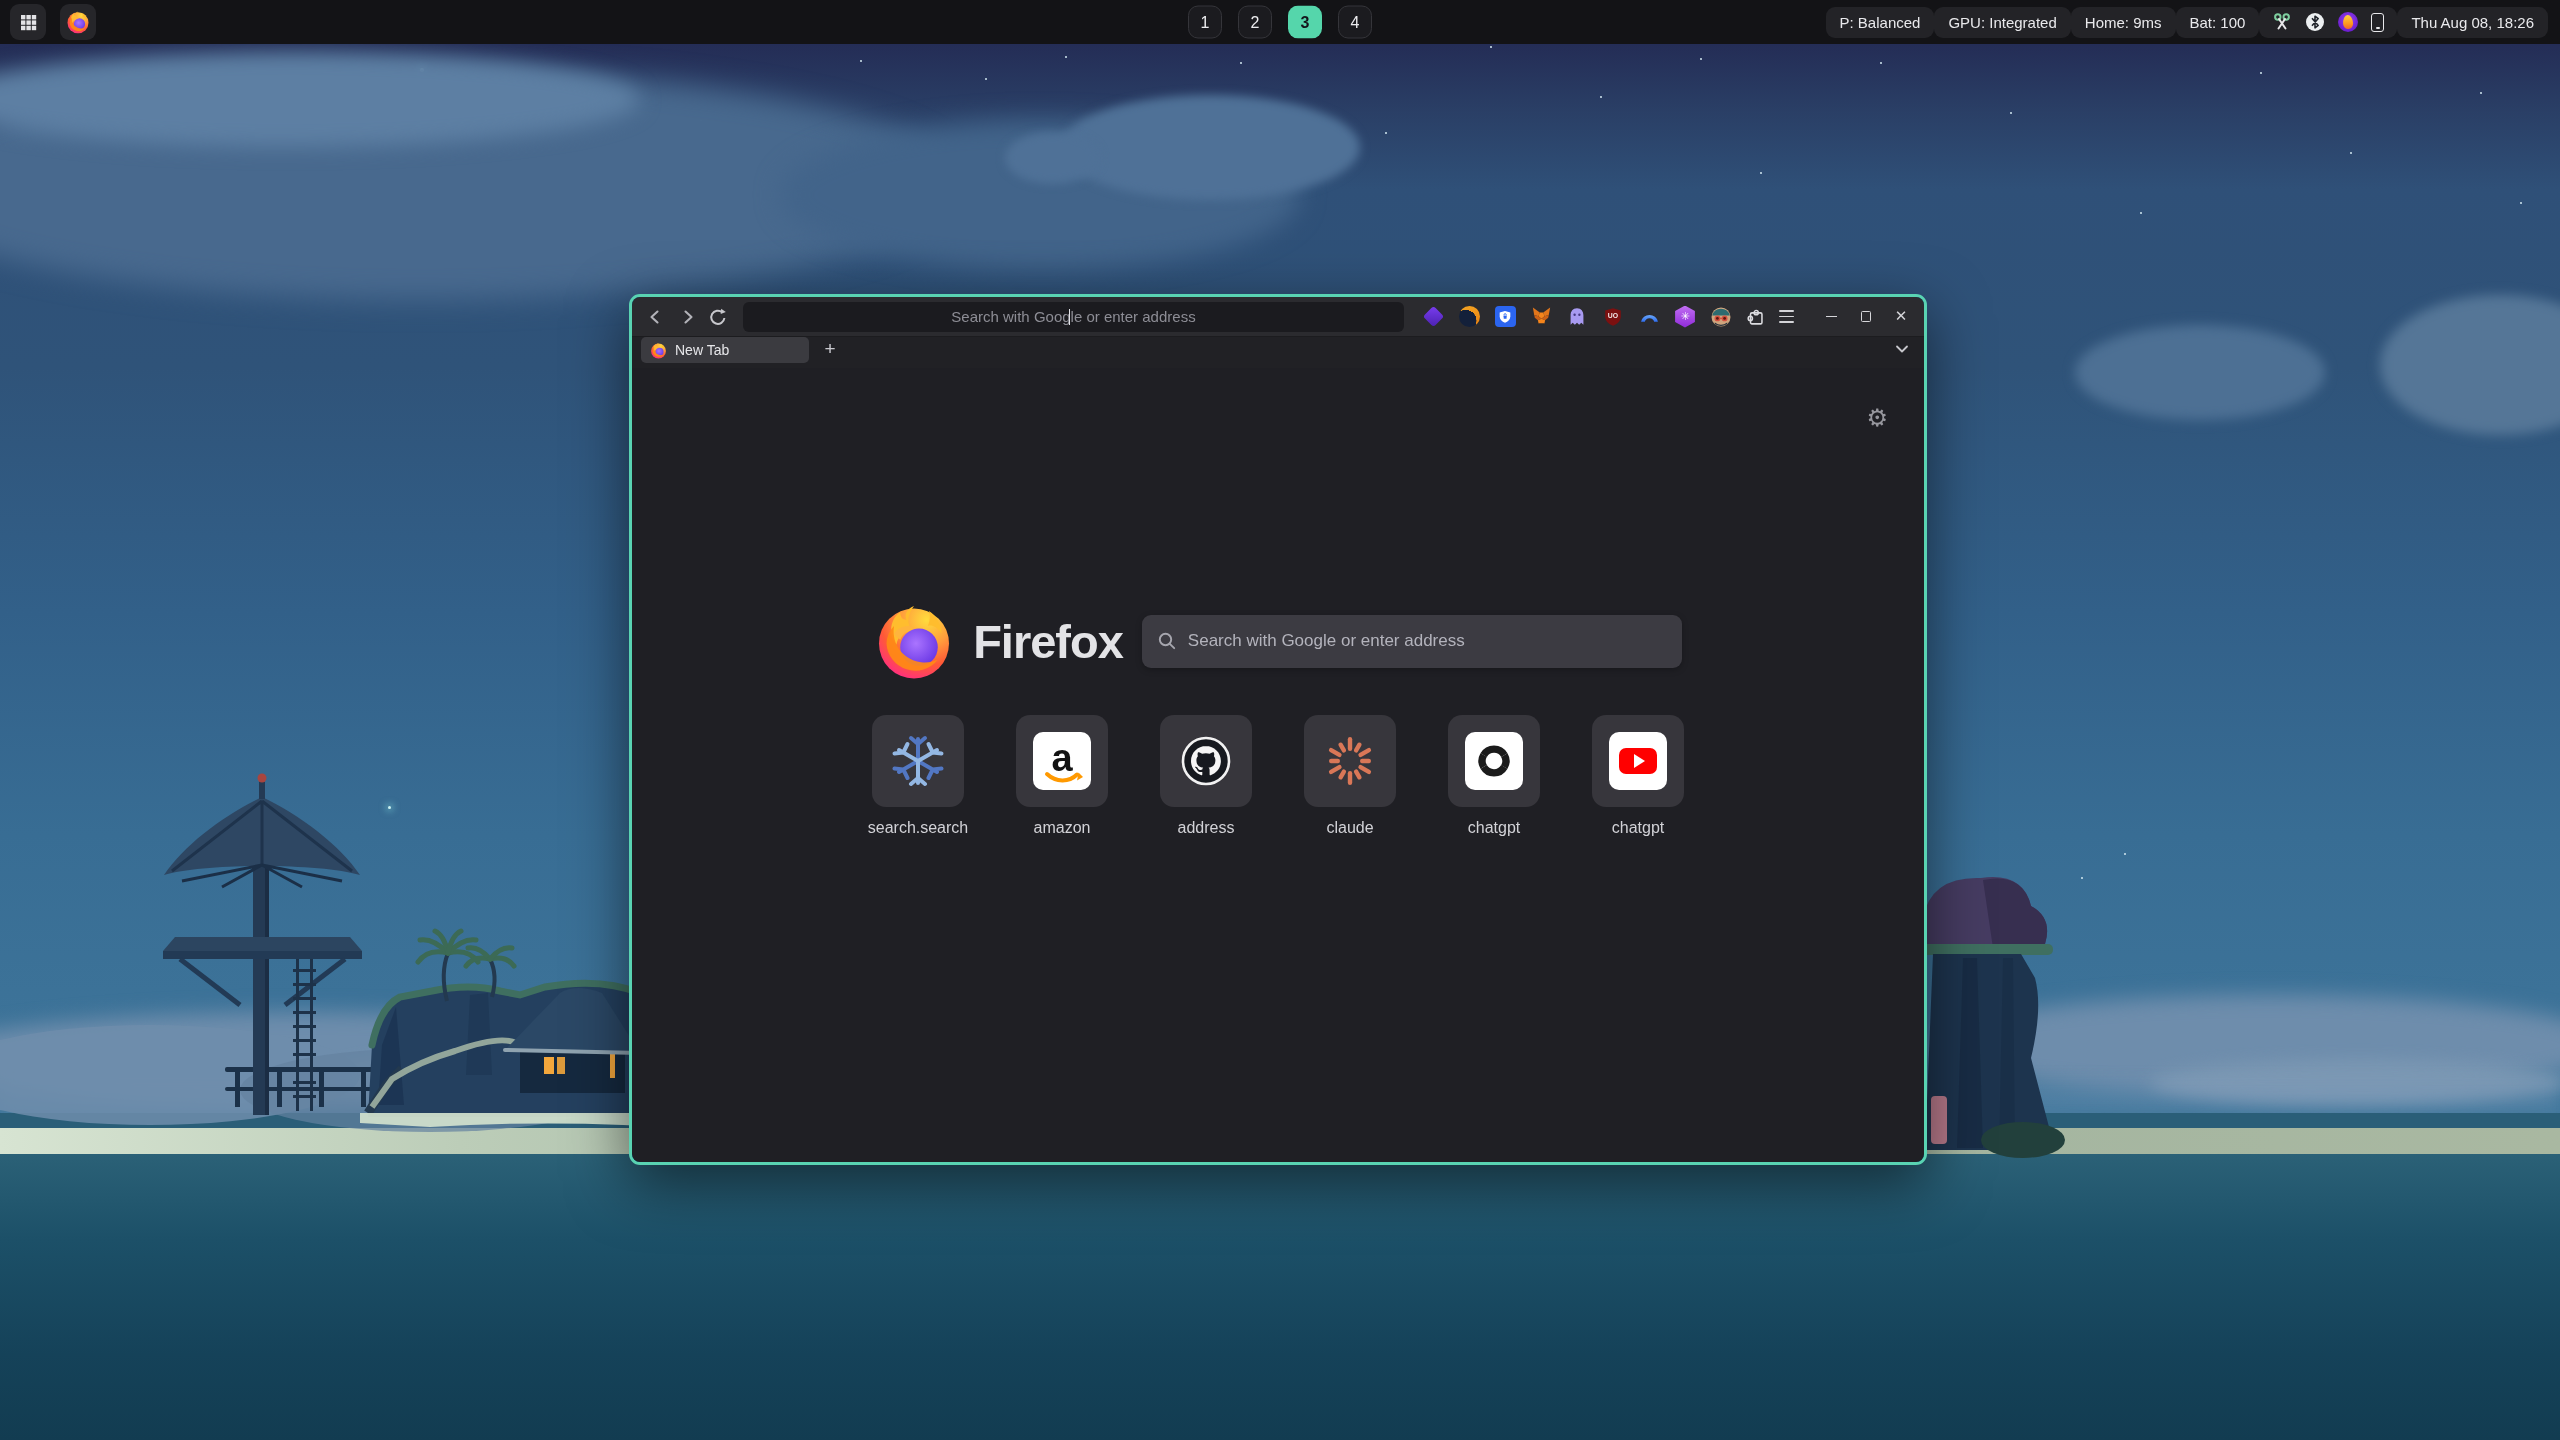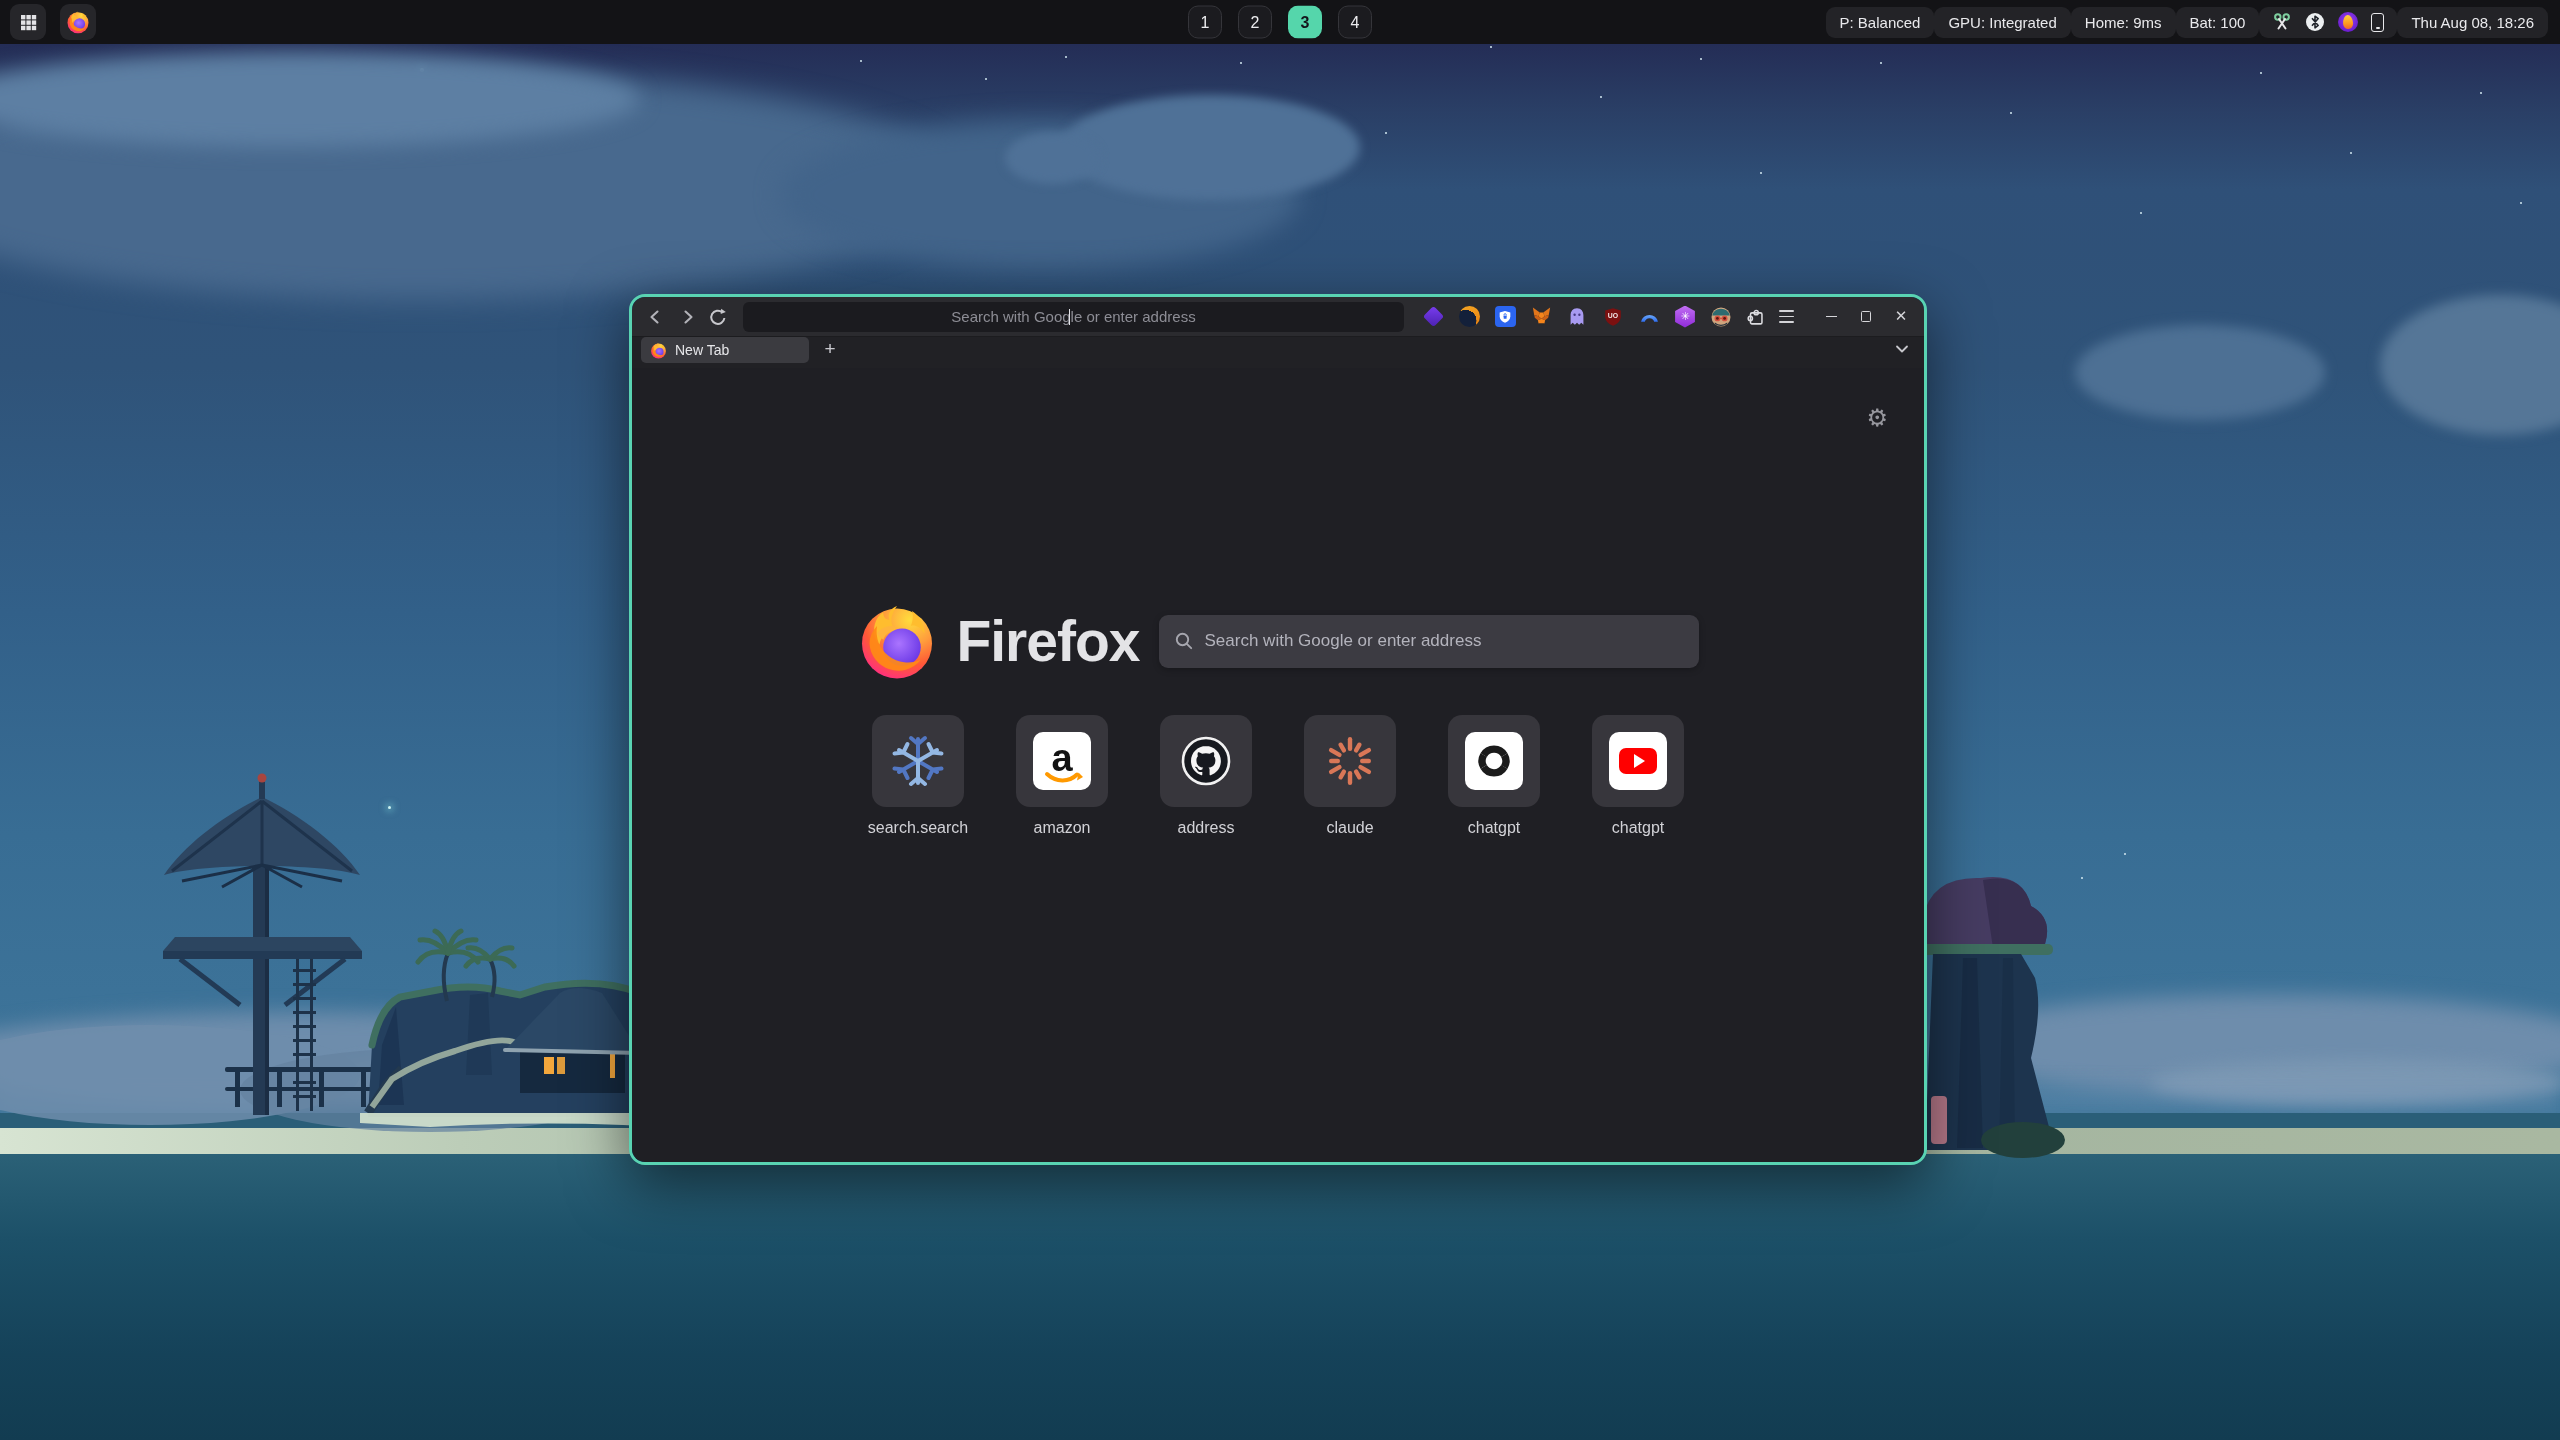--- a/index.html
+++ b/index.html
@@ -46,21 +46,21 @@
     position:relative; overflow:hidden; }
   .flame-dot::after { content:""; position:absolute; left:5px; top:3px; width:10px; height:14px;
     background:linear-gradient(180deg,#ffd23e 0%,#ff9a1f 60%,#f0652f 100%);
     border-radius:50% 50% 50% 50% / 62% 62% 38% 38%; transform:rotate(-4deg); }
   .phone-glyph { width:13px; height:19px; border:1.8px solid #e9e9ec; border-radius:3px; position:relative; }
   .phone-glyph::after { content:""; position:absolute; left:3.2px; bottom:1.5px; width:4px; height:1.6px;
     background:#e9e9ec; border-radius:1px; }
 
   
   #fx-window { position:absolute; left:629px; top:294px; width:1298px; height:871px;
-    border:3px solid #59d3b2; border-radius:16px; background:#0369a1; overflow:hidden;
+    border:3px solid #59d3b2; border-radius:11px; background:#0369a1; overflow:hidden;
     box-shadow:0 18px 60px rgba(0,0,0,.55); z-index:20; }
   .nav-toolbar { height:39px; background:#2b2b2f; display:flex; align-items:center;
     padding:0 10px; gap:4px; }
   .tool-btn { width:27px; height:27px; border-radius:5px; display:flex; align-items:center;
     justify-content:center; flex:0 0 auto; }
   .urlbar { flex:1 1 auto; height:30px; margin:0 8px; border-radius:6px; background:#1b1b1f;
     position:relative; display:flex; align-items:center; justify-content:center; }
   .urlbar-text { font-size:15px; color:#8d8d95; }
   .caret { position:absolute; left:calc(50% - 5px); top:7px; width:1.5px; height:16px; background:#e3e4e8; }
   .ext-row { display:flex; align-items:center; gap:10px; padding:0 4px; }
@@ -92,21 +92,21 @@
   .newtab-btn { width:24px; height:24px; display:flex; align-items:center; justify-content:center;
     color:#c9c9cf; font-size:19px; border-radius:4px; }
   .tabs-chevron { margin-left:auto; width:26px; height:24px; display:flex; align-items:center;
     justify-content:center; }
 
   .content { position:relative; height:calc(100% - 71px); background:#1f1f24; }
   .gear { position:absolute; top:38px; right:36px; font-size:24px; color:#96969d;
     font-family:"DejaVu Sans", sans-serif; line-height:1; }
   .hero { position:absolute; top:233px; left:0; right:0; display:flex; justify-content:center;
     align-items:center; gap:19px; }
-  .wordmark { font-size:57px; font-weight:bold; color:#e3e3e6; letter-spacing:-1px; }
+  .wordmark { font-size:47px; font-weight:bold; color:#e3e3e6; letter-spacing:-1px; }
   .search-box { width:540px; height:53px; border-radius:9px; background:#3c3b42;
     display:flex; align-items:center; padding:0 15px; gap:11px; box-shadow:0 2px 6px rgba(0,0,0,.25); }
   .search-box input { flex:1; background:transparent; border:none; outline:none;
     font-size:17px; color:#dcdce1; font-family:"Liberation Sans", sans-serif; }
   .search-box input::placeholder { color:#b3b3bc; }
 
   .shortcuts { position:absolute; top:347px; left:0; right:0; display:flex;
     justify-content:center; gap:52px; }
   .shortcut { width:92px; display:flex; flex-direction:column; align-items:center; }
   .tile { width:92px; height:92px; border-radius:14px; background:#37363c;

